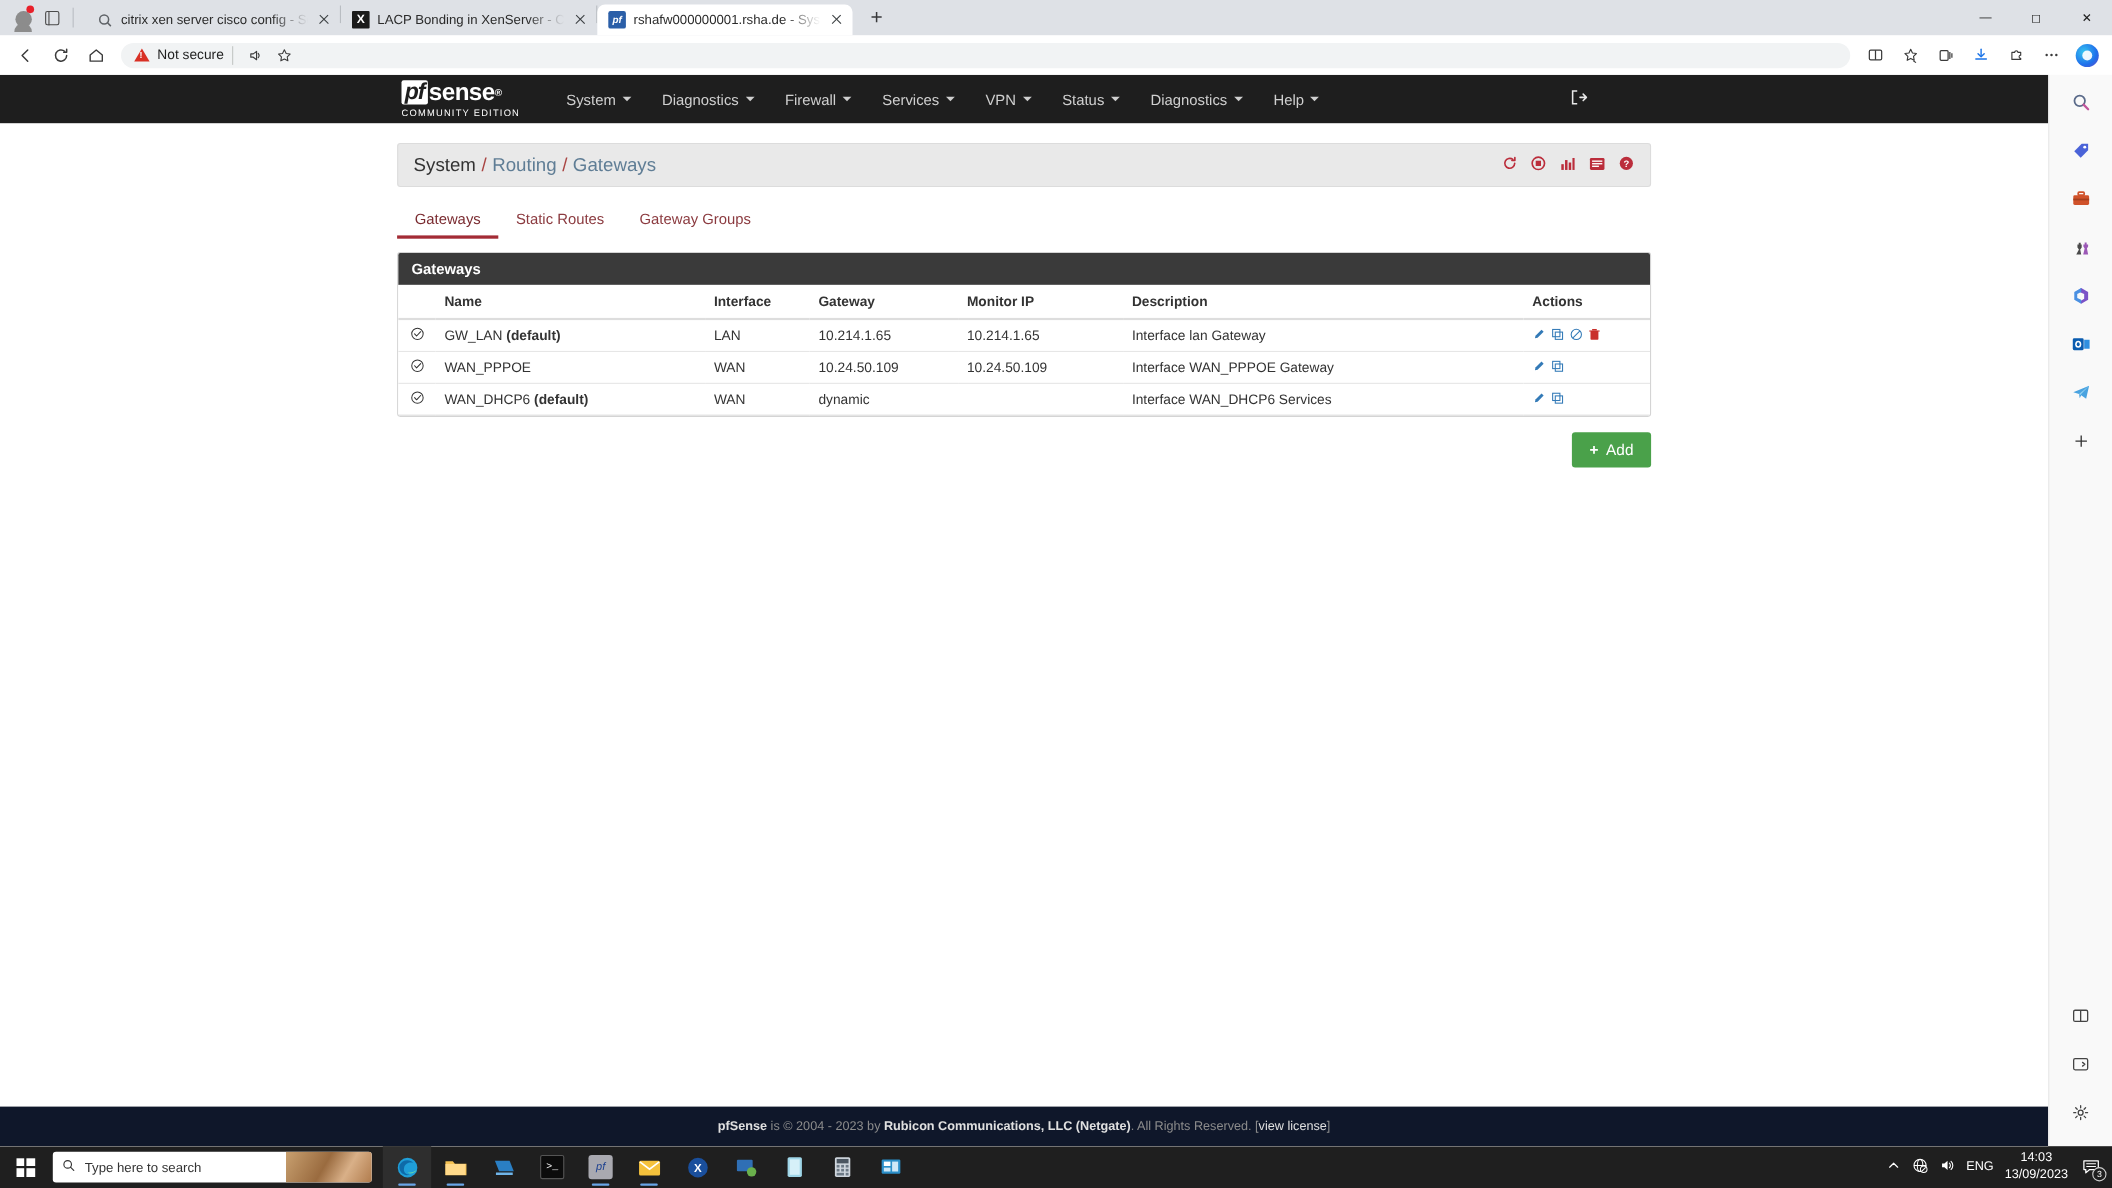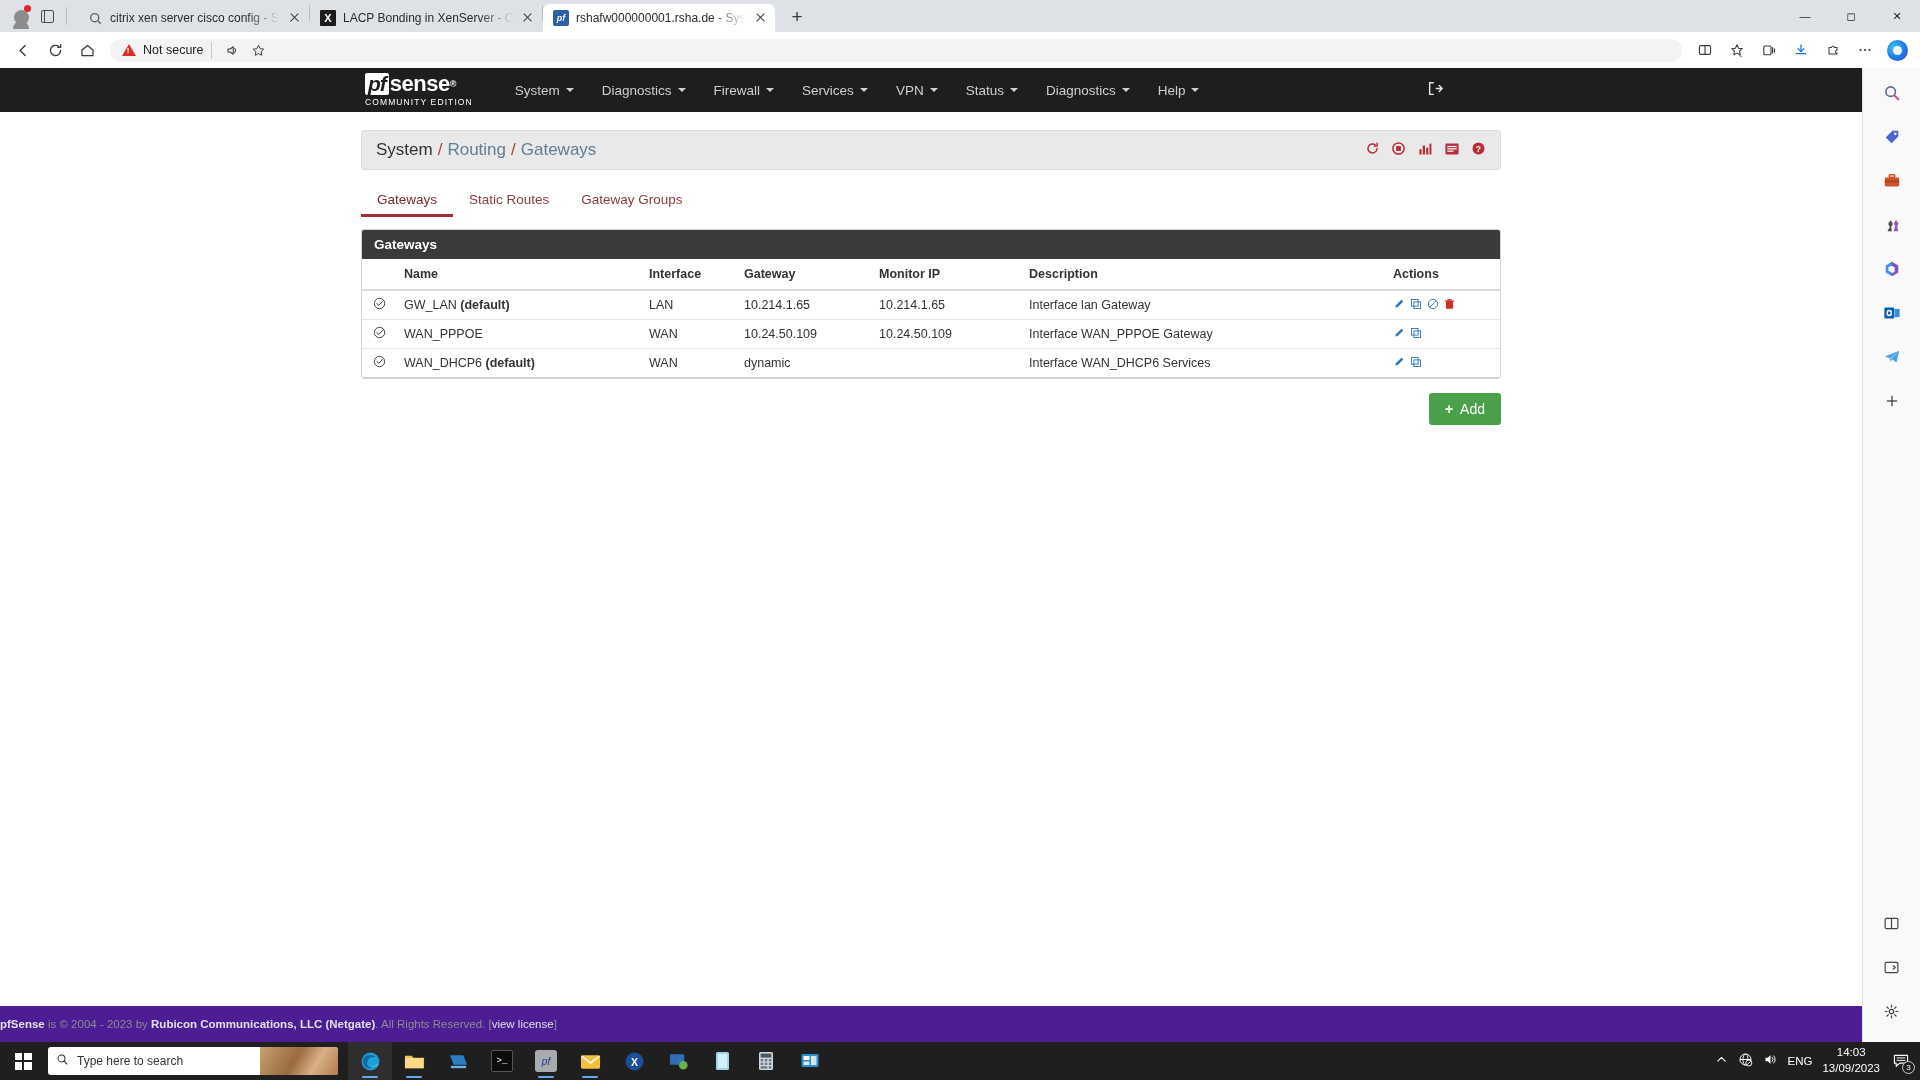--- a/index.html
+++ b/index.html
@@ -160,21 +160,21 @@
   .act-ic.del { color:#c9302c; }
 
   .add-row { width:1140px; margin: 14px auto 0 auto; display:flex; justify-content:flex-end; }
   .btn-add {
     background:#4aa14a; color:#fff; font-size:14px; border-radius:3px; padding:8px 16px;
     display:flex; align-items:center; gap:7px; font-weight:normal;
   }
   .btn-add .plus { font-weight:bold; font-size:14px; }
 
   .pf-footer {
-    background:#4c1d95; color:#8c8c8c; font-size:11.5px; text-align:left; padding:12px 0; flex:0 0 auto;
+    background:#0f172a; color:#8c8c8c; font-size:11.5px; text-align:center; padding:12px 0; flex:0 0 auto;
   }
   .pf-footer b { color:#e0e0e0; }
   .pf-footer .lic { color:#e0e0e0; }
 
   
   .taskbar {
     height:38px; background:#1f1f1f; display:flex; align-items:center; flex:0 0 38px; color:#fff;
   }
   .start-btn { width:46px; height:38px; display:flex;align-items:center;justify-content:center; }
   .win-logo { width:17px;height:17px;display:grid;grid-template-columns:1fr 1fr;grid-template-rows:1fr 1fr;gap:2px;}

